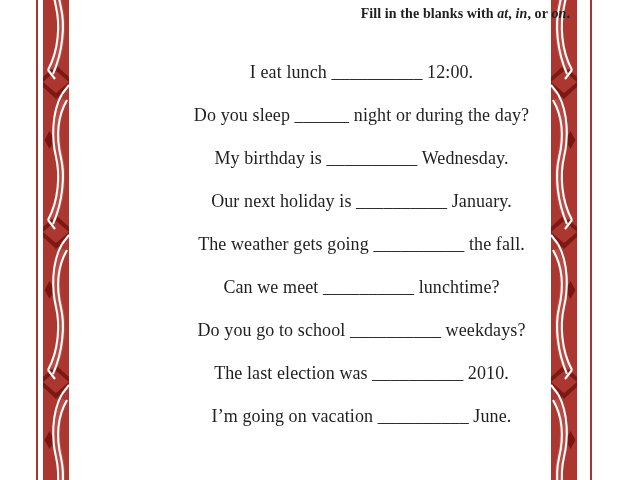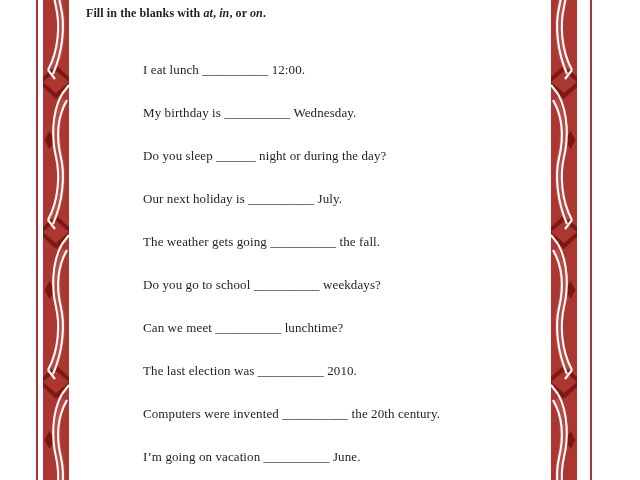--- a/index.html
+++ b/index.html
@@ -28,38 +28,39 @@
   .rule-left{left:36px;}
   .rule-right{left:590px;}
   .band{
     position:absolute;top:0;height:480px;width:26px;
     display:block;
   }
   .band-left{left:43px;}
   .band-right{left:551px;}
   .title{
     position:absolute;
-    left:86px;right:70px;top:6px;
-    text-align:left;
-    font-size:12px;
+    left:63px;right:70px;top:6px;
+    text-align:right;
+    font-size:14px;
     font-weight:bold;
     color:var(--text);
     letter-spacing:0.1px;
   }
   .title .it{font-style:italic;}
   .sentences{
     position:absolute;
     left:143px;top:62px;right:60px;
   }
   .sentence{
     height:43px;
-    font-size:13px;
+    font-size:18px;
     color:var(--text);
     white-space:nowrap;
     letter-spacing:0.1px;
+    text-align:center;
   }
   .defs-holder{position:absolute;width:0;height:0;overflow:hidden;}
 </style>
 </head>
 <body>
 
 <div class="page">
 
   <svg class="defs-holder" aria-hidden="true">
     <defs>
@@ -98,24 +99,23 @@
   <svg class="band band-right" viewBox="0 0 26 480" preserveAspectRatio="none">
     <rect width="26" height="480" fill="url(#bandR)"></rect>
   </svg>
 
   <div class="title">
     <span>Fill in the blanks with </span><span class="it">at</span><span>, </span><span class="it">in</span><span>, or </span><span class="it">on</span><span>.</span>
   </div>
 
   <div class="sentences">
     <div class="sentence">I eat lunch __________ 12:00.</div>
+    <div class="sentence">Do you sleep ______ night or during the day?</div>
     <div class="sentence">My birthday is __________ Wednesday.</div>
-    <div class="sentence">Do you sleep ______ night or during the day?</div>
-    <div class="sentence">Our next holiday is __________ July.</div>
+    <div class="sentence">Our next holiday is __________ January.</div>
     <div class="sentence">The weather gets going __________ the fall.</div>
+    <div class="sentence">Can we meet __________ lunchtime?</div>
     <div class="sentence">Do you go to school __________ weekdays?</div>
-    <div class="sentence">Can we meet __________ lunchtime?</div>
     <div class="sentence">The last election was __________ 2010.</div>
-    <div class="sentence">Computers were invented __________ the 20th century.</div>
     <div class="sentence">I’m going on vacation __________ June.</div>
   </div>
 
 </div>
 
 </body></html>

